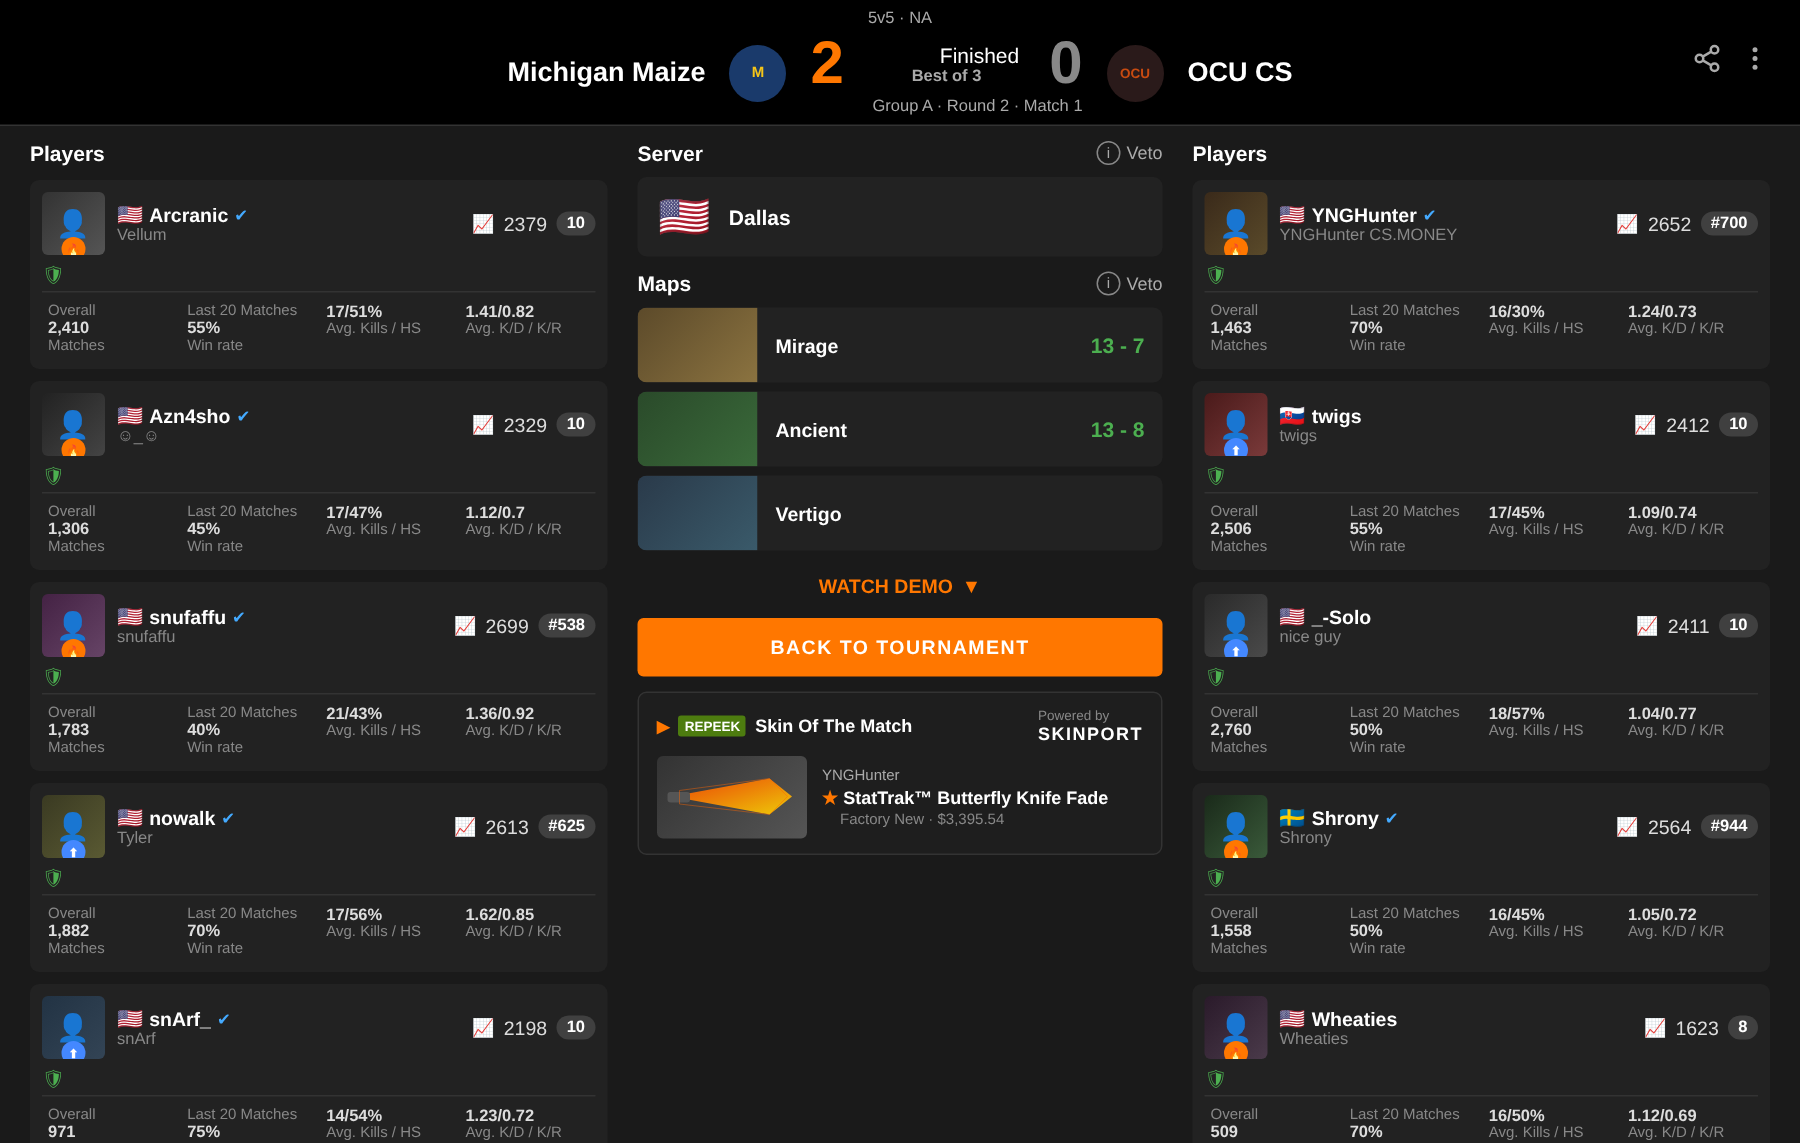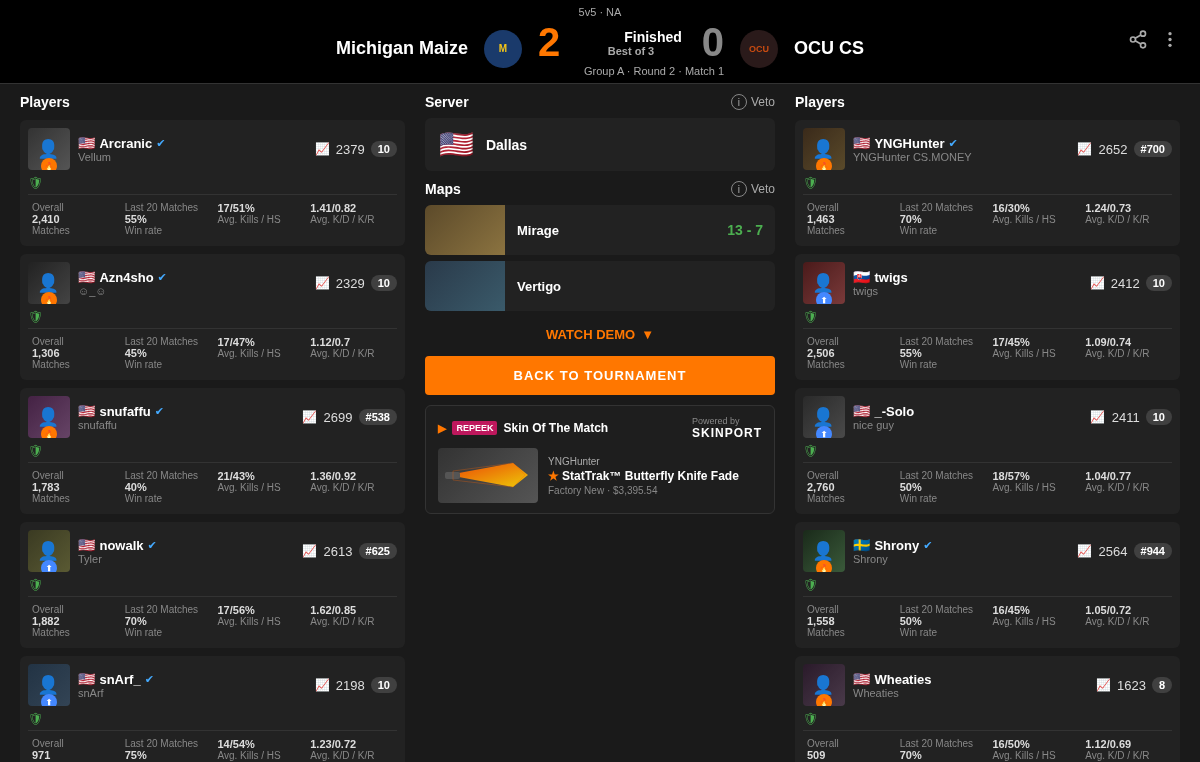--- a/index.html
+++ b/index.html
@@ -39,21 +39,21 @@
       font-size: 18px;
       font-weight: bold;
     }
     .score-block {
       text-align: center;
       min-width: 160px;
     }
     .score-status {
       color: #fff;
       font-size: 14px;
-      font-weight: bold;
+      font-weight: normal;
       margin-left: 44px;
     }
     .score-sub {
       color: #aaa;
       font-size: 11px;
     }
     .score-numbers {
       display: flex;
       align-items: center;
       justify-content: center;
@@ -357,21 +357,21 @@
       align-items: center;
       justify-content: space-between;
       margin-bottom: 8px;
     }
     .skin-logo-area {
       display: flex;
       align-items: center;
       gap: 6px;
     }
     .skin-logo {
-      background: #be185d;
+      background: #4d7c0f;
       color: #fff;
       font-size: 9px;
       font-weight: bold;
       padding: 2px 4px;
       border-radius: 2px;
     }
     .skin-title {
       color: #fff;
       font-size: 12px;
       font-weight: bold;
@@ -421,20 +421,21 @@
       font-size: 12px;
       font-weight: bold;
       margin-bottom: 2px;
     }
     .skin-star {
       color: #ff7700;
     }
     .skin-condition {
       color: #888;
       font-size: 10px;
+      margin-left: 12px;
     }
 
     
     .maps-header {
       margin-top: 4px;
     }
 
     
     .shield-green {
       color: #4caf50;
@@ -816,20 +817,29 @@
       <div class="map-thumb">
         <div class="map-thumb-img map-mirage"></div>
       </div>
       <div class="map-info">
         <span class="map-name">Mirage</span>
       </div>
       <span class="map-score">13 - 7</span>
     </div>
 
     
+    <div class="map-card">
+      <div class="map-thumb">
+        <div class="map-thumb-img map-ancient"></div>
+      </div>
+      <div class="map-info">
+        <span class="map-name">Ancient</span>
+      </div>
+      <span class="map-score">13 - 8</span>
+    </div>
 
     
     <div class="map-card">
       <div class="map-thumb">
         <div class="map-thumb-img map-vertigo"></div>
       </div>
       <div class="map-info">
         <span class="map-name">Vertigo</span>
       </div>
     </div>

